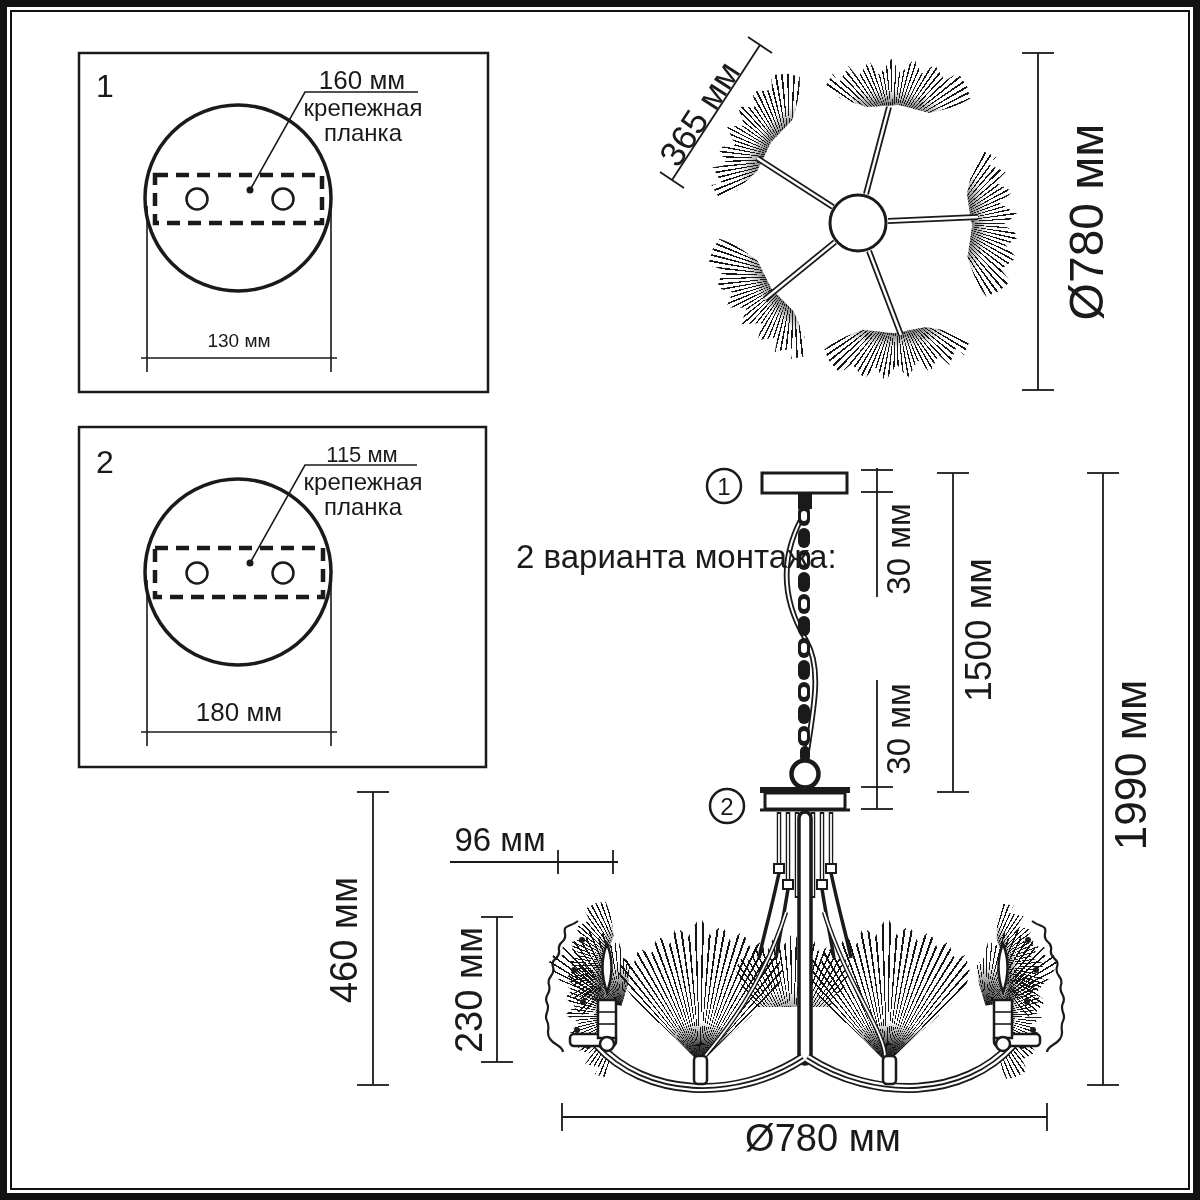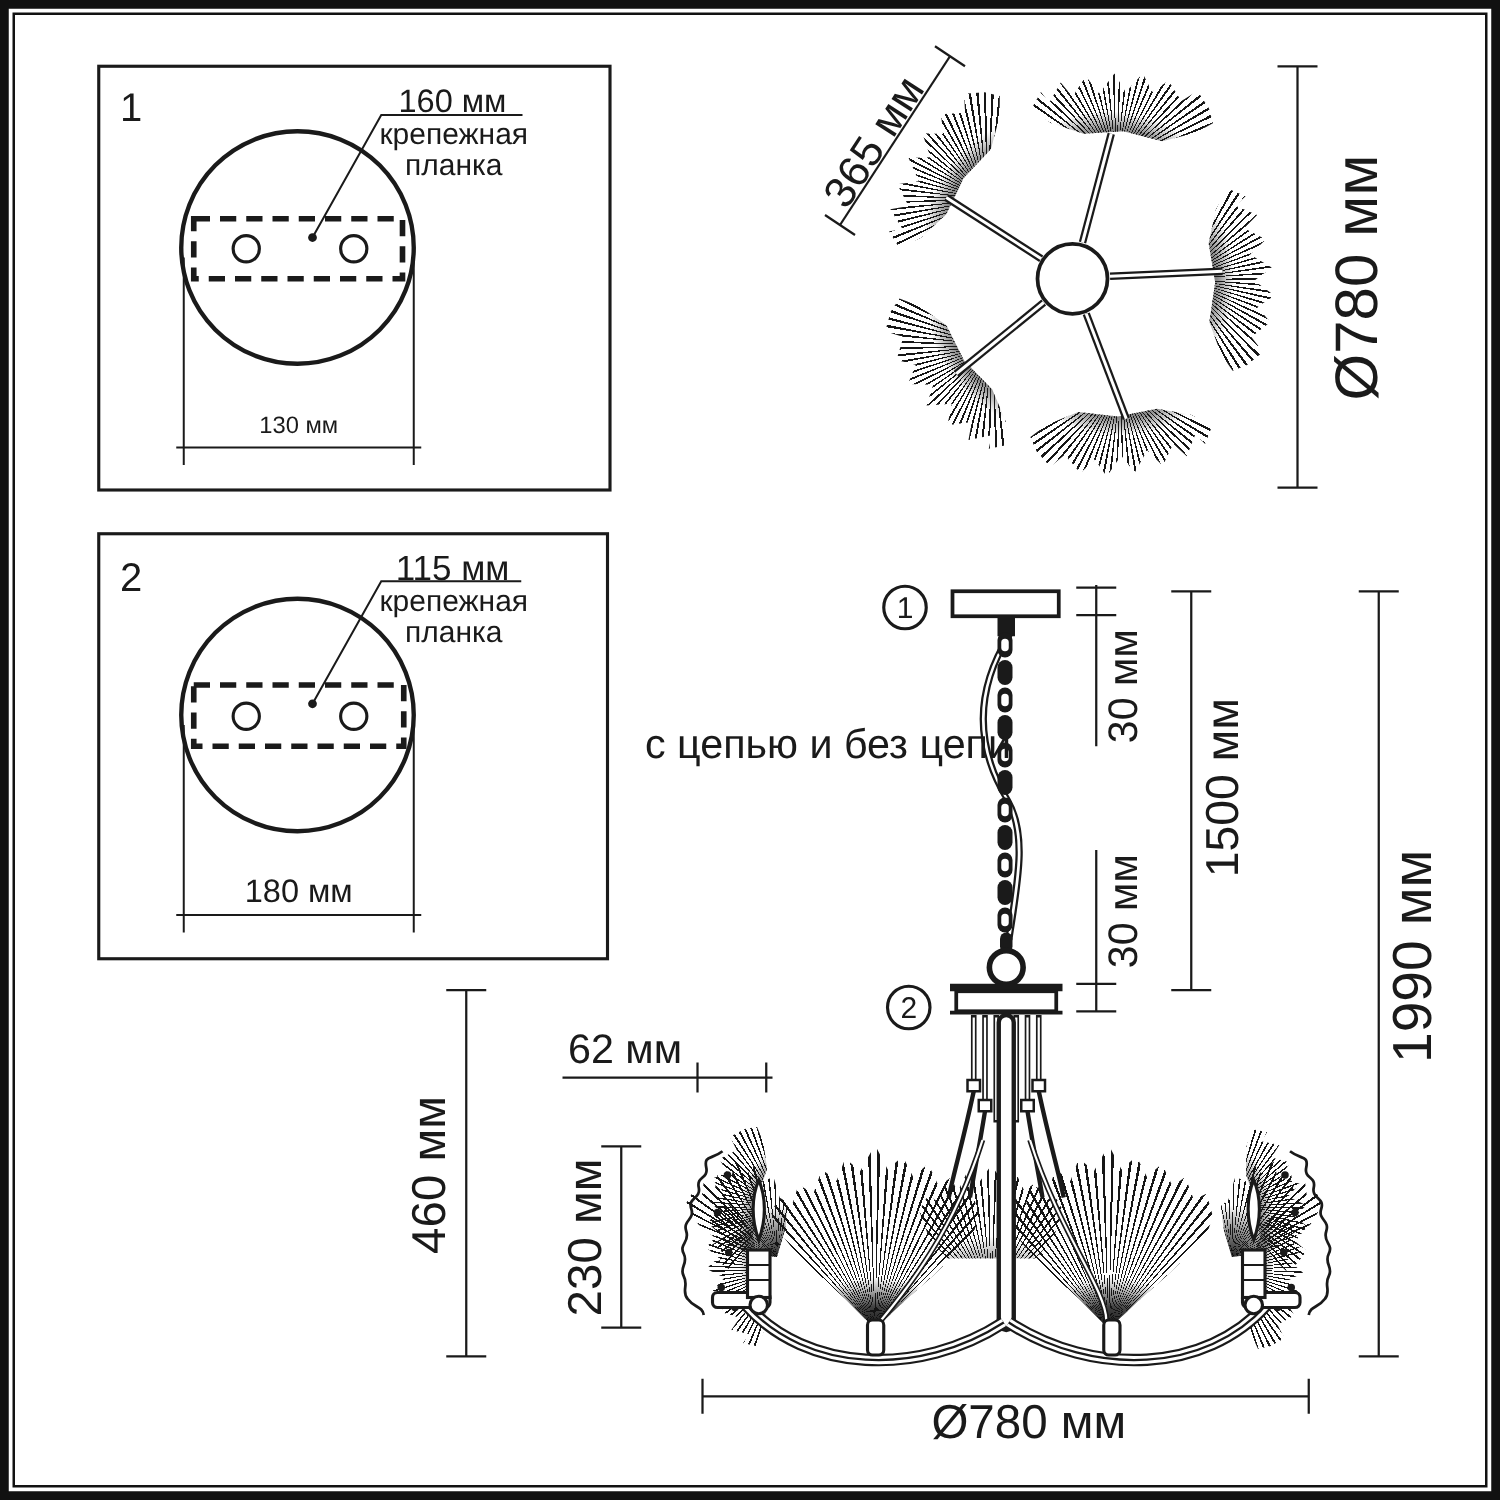--- a/index.html
+++ b/index.html
@@ -277,35 +277,35 @@
 
   <div class="lbl" style="left:96px;top:70px;font-size:32px;">1</div>
   <div class="lbl ctr" style="left:362px;top:81px;font-size:26px;">160 мм</div>
   <div class="lbl ctr" style="left:363px;top:120px;font-size:24px;text-align:center;">
     <div>крепежная</div>
     <div>планка</div>
   </div>
   <div class="lbl ctr" style="left:239px;top:341px;font-size:19px;">130 мм</div>
 
   <div class="lbl" style="left:96px;top:446px;font-size:32px;">2</div>
-  <div class="lbl ctr" style="left:362px;top:455px;font-size:28px;">115 мм</div>
+  <div class="lbl ctr" style="left:362px;top:455px;font-size:22px;">115 мм</div>
   <div class="lbl ctr" style="left:363px;top:494px;font-size:24px;text-align:center;">
     <div>крепежная</div>
     <div>планка</div>
   </div>
   <div class="lbl ctr" style="left:239px;top:713px;font-size:26px;">180 мм</div>
 
   <div class="lbl rot365" style="left:700px;top:114px;font-size:35px;">365 мм</div>
   <div class="lbl rot90" style="left:1087px;top:222px;font-size:48px;">Ø780 мм</div>
 
-  <div class="lbl" style="left:516px;top:578px;font-size:33px;">с цепью и без цепи</div>
+  <div class="lbl" style="left:516px;top:540px;font-size:33px;">2 варианта монтажа:</div>
   <div class="lbl ctr" style="left:724px;top:487px;font-size:24px;">1</div>
   <div class="lbl ctr" style="left:727px;top:807px;font-size:24px;">2</div>
   <div class="lbl rot90" style="left:899px;top:549px;font-size:33px;">30 мм</div>
   <div class="lbl rot90" style="left:899px;top:729px;font-size:33px;">30 мм</div>
   <div class="lbl rot90" style="left:979px;top:630px;font-size:37px;">1500 мм</div>
   <div class="lbl rot90" style="left:1131px;top:765px;font-size:44px;">1990 мм</div>
 
-  <div class="lbl ctr" style="left:500px;top:840px;font-size:33px;">62 мм</div>
+  <div class="lbl ctr" style="left:500px;top:840px;font-size:33px;">96 мм</div>
   <div class="lbl rot90" style="left:345px;top:940px;font-size:38px;">460 мм</div>
   <div class="lbl rot90" style="left:470px;top:990px;font-size:38px;">230 мм</div>
   <div class="lbl ctr" style="left:823px;top:1139px;font-size:38px;">Ø780 мм</div>
 </div>
 
 </body></html>

